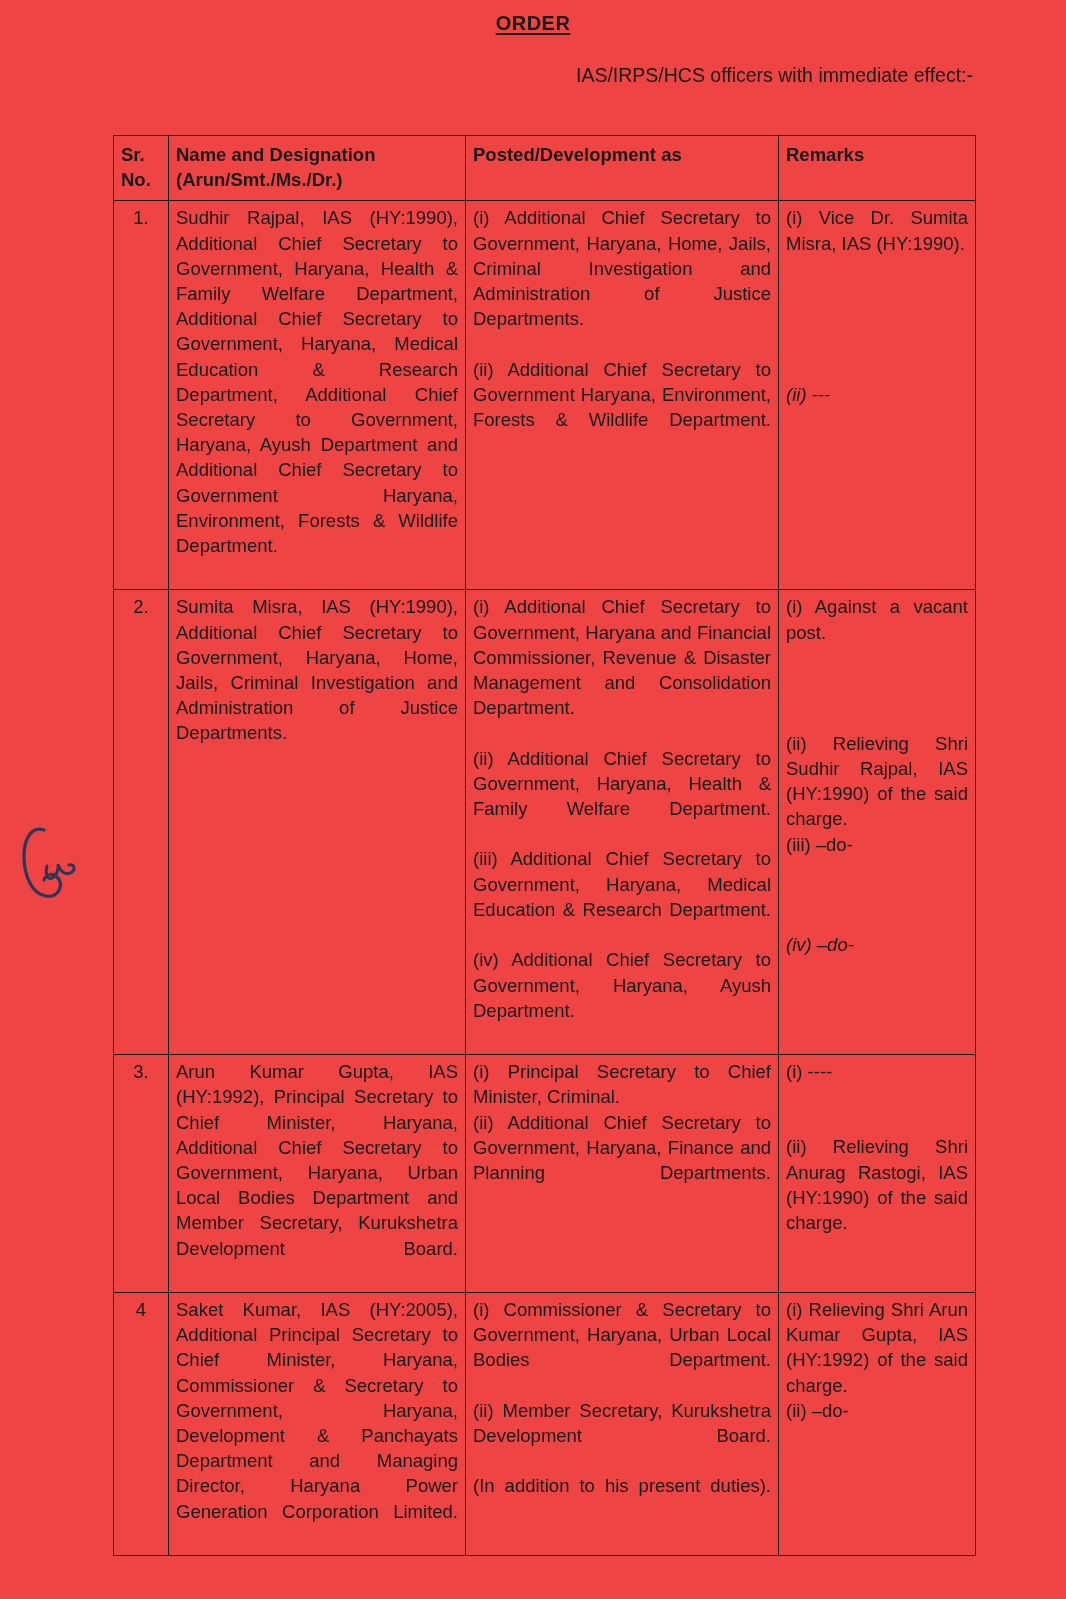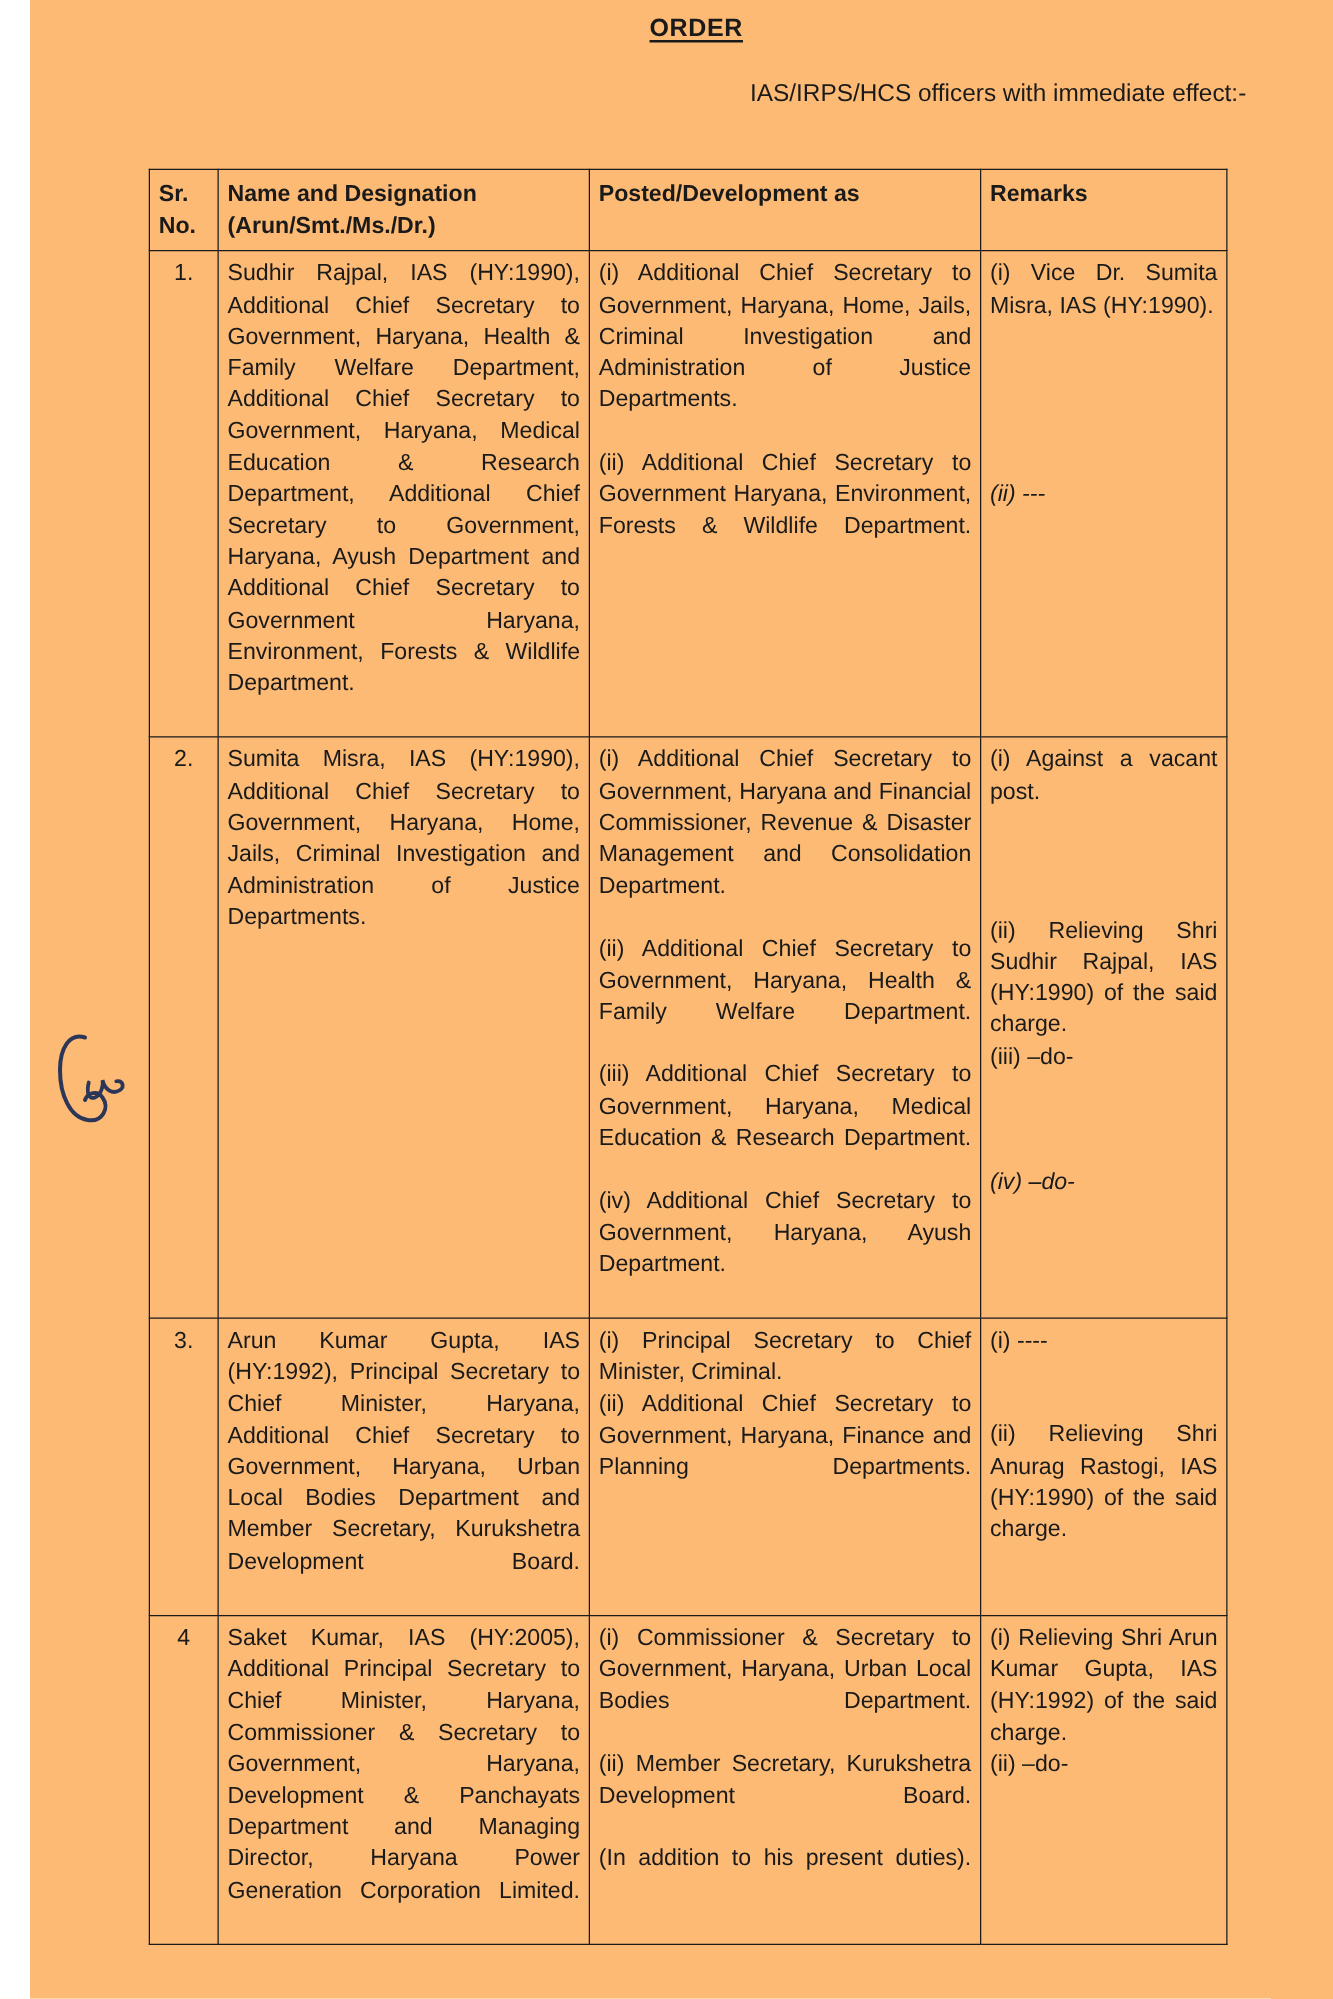--- a/index.html
+++ b/index.html
@@ -12,22 +12,21 @@
     height: 1599px;
     position: relative;
     font-family: "Liberation Sans", sans-serif;
     color: #1a1a1a;
     overflow: hidden;
   }
 
   .page {
     position: absolute;
     inset: 0;
-    background: #fdba74;
-    margin-left: 24px;
+    background: #ef4444;
   }
 
   
   .doc-title {
     position: absolute;
     top: 12px;
     left: 0;
     width: 1066px;
     text-align: center;
     font-size: 20px;
@@ -49,21 +48,21 @@
     text-align: justify;
     text-justify: inter-word;
   }
   .intro .indent { display: inline-block; width: 66px; }
   .intro-line2 { text-align: right; }
 
   
   .order-table {
     position: absolute;
     top: 135px;
-    left: 95px;
+    left: 113px;
     width: 862px;
     border-collapse: collapse;
     table-layout: fixed;
     font-size: 18.5px;
   }
   .order-table td, .order-table th {
     border: 1.6px solid #1b1b1b;
     vertical-align: top;
     padding: 4px 7px 6px 7px;
     line-height: 25.2px;

